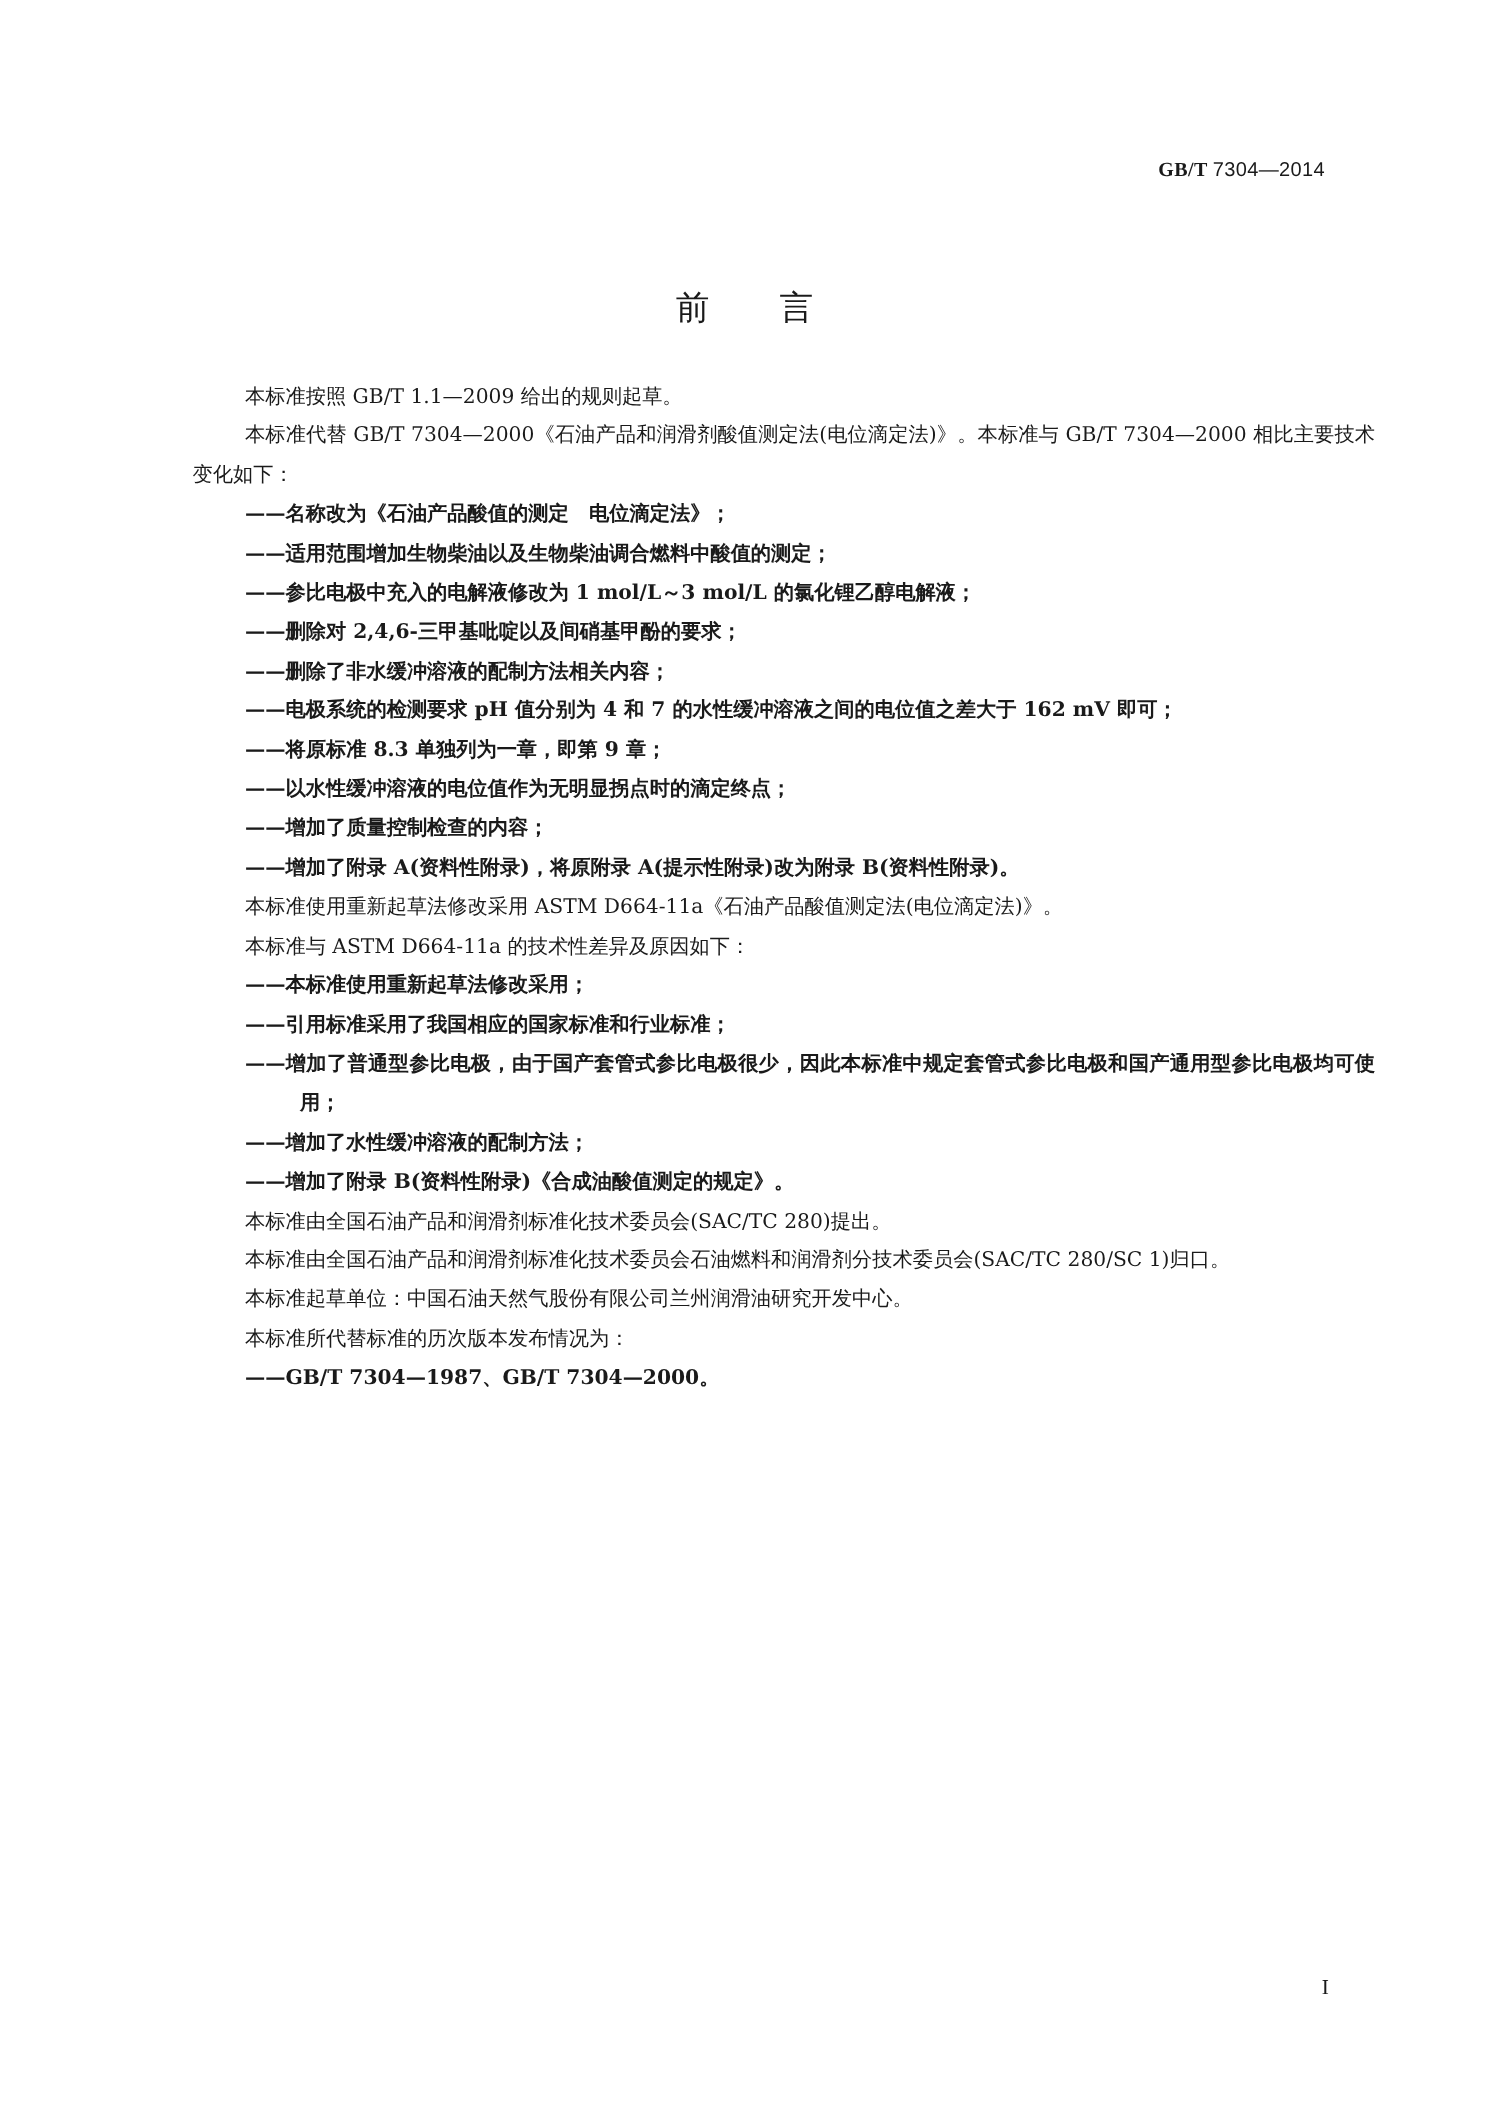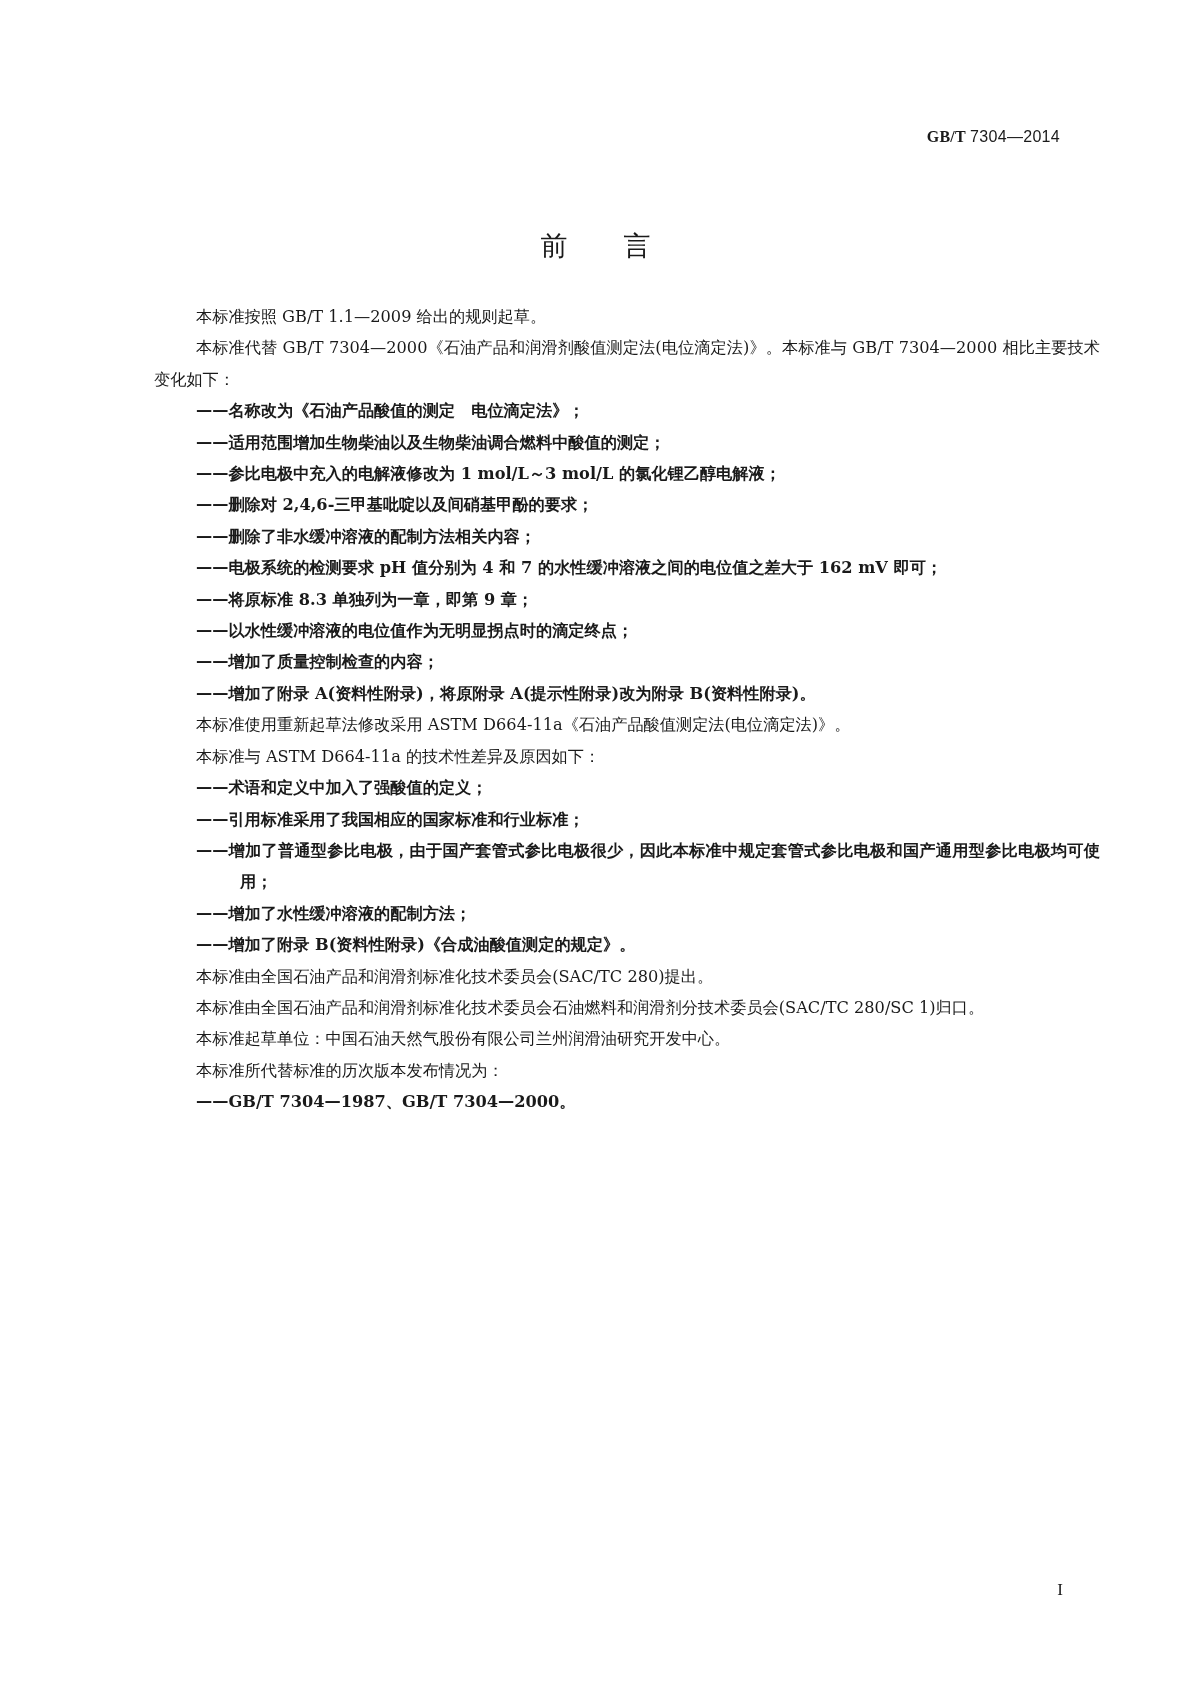--- a/index.html
+++ b/index.html
@@ -48,21 +48,21 @@
   <div class="item">——参比电极中充入的电解液修改为 1 mol/L～3 mol/L 的氯化锂乙醇电解液；</div>
   <div class="item">——删除对 2,4,6-三甲基吡啶以及间硝基甲酚的要求；</div>
   <div class="item">——删除了非水缓冲溶液的配制方法相关内容；</div>
   <div class="item">——电极系统的检测要求 pH 值分别为 4 和 7 的水性缓冲溶液之间的电位值之差大于 162 mV 即可；</div>
   <div class="item">——将原标准 8.3 单独列为一章，即第 9 章；</div>
   <div class="item">——以水性缓冲溶液的电位值作为无明显拐点时的滴定终点；</div>
   <div class="item">——增加了质量控制检查的内容；</div>
   <div class="item">——增加了附录 A(资料性附录)，将原附录 A(提示性附录)改为附录 B(资料性附录)。</div>
   <div class="para">本标准使用重新起草法修改采用 ASTM D664-11a《石油产品酸值测定法(电位滴定法)》。</div>
   <div class="para">本标准与 ASTM D664-11a 的技术性差异及原因如下：</div>
-  <div class="item">——术语和定义中加入了强酸值的定义；</div>
+  <div class="item">——本标准使用重新起草法修改采用；</div>
   <div class="item">——引用标准采用了我国相应的国家标准和行业标准；</div>
   <div class="item">——增加了普通型参比电极，由于国产套管式参比电极很少，因此本标准中规定套管式参比电极和国产通用型参比电极均可使用；</div>
   <div class="item">——增加了水性缓冲溶液的配制方法；</div>
   <div class="item">——增加了附录 B(资料性附录)《合成油酸值测定的规定》。</div>
   <div class="para">本标准由全国石油产品和润滑剂标准化技术委员会(SAC/TC 280)提出。</div>
   <div class="para">本标准由全国石油产品和润滑剂标准化技术委员会石油燃料和润滑剂分技术委员会(SAC/TC 280/SC 1)归口。</div>
   <div class="para">本标准起草单位：中国石油天然气股份有限公司兰州润滑油研究开发中心。</div>
   <div class="para">本标准所代替标准的历次版本发布情况为：</div>
   <div class="item">——GB/T 7304—1987、GB/T 7304—2000。</div>
 </div>

